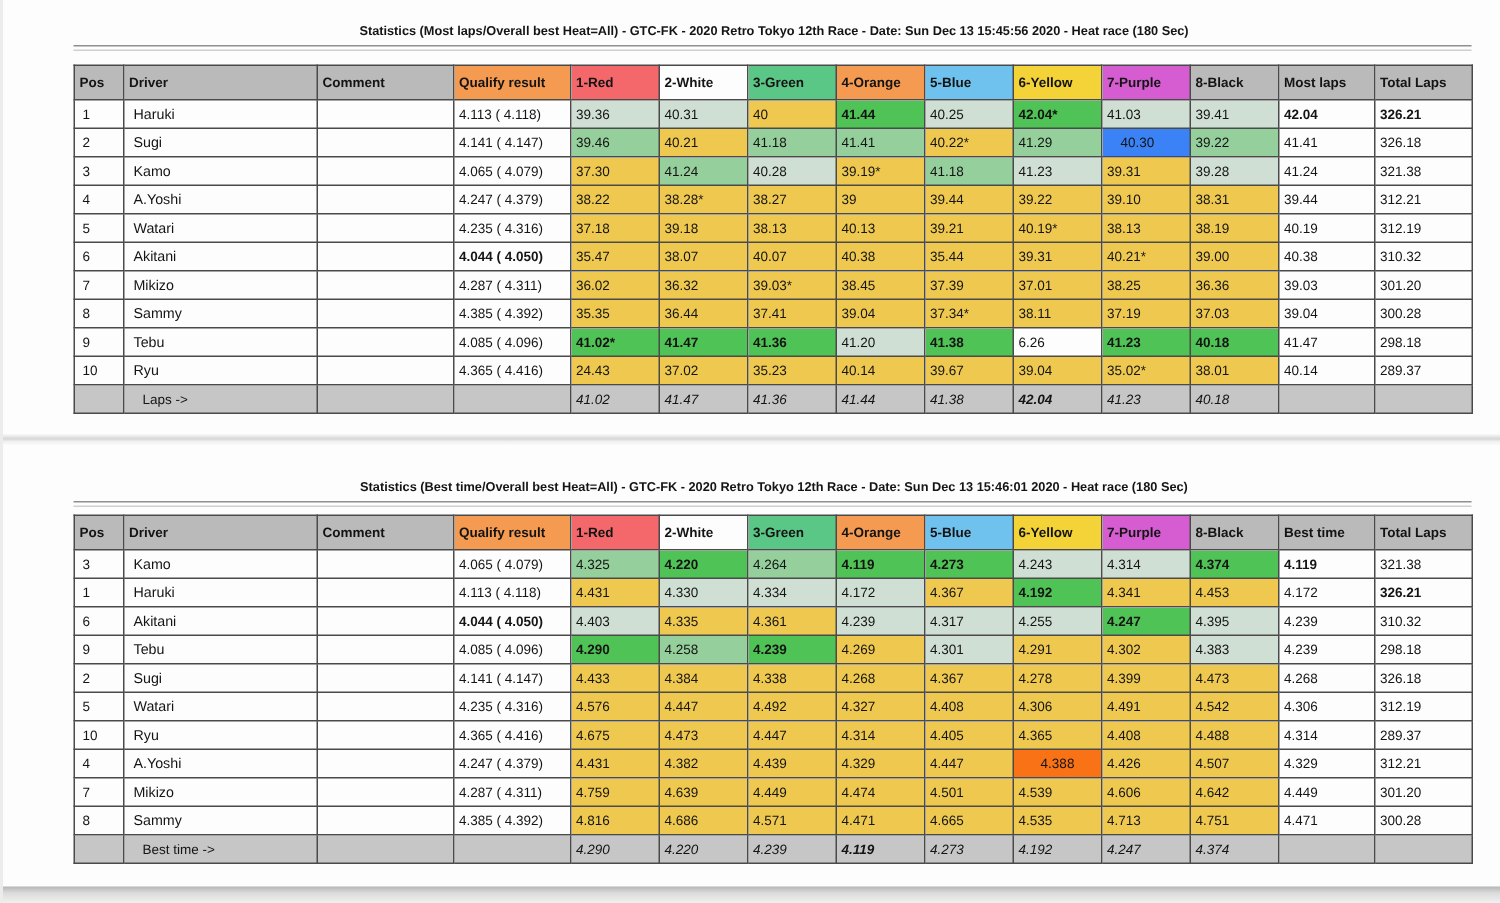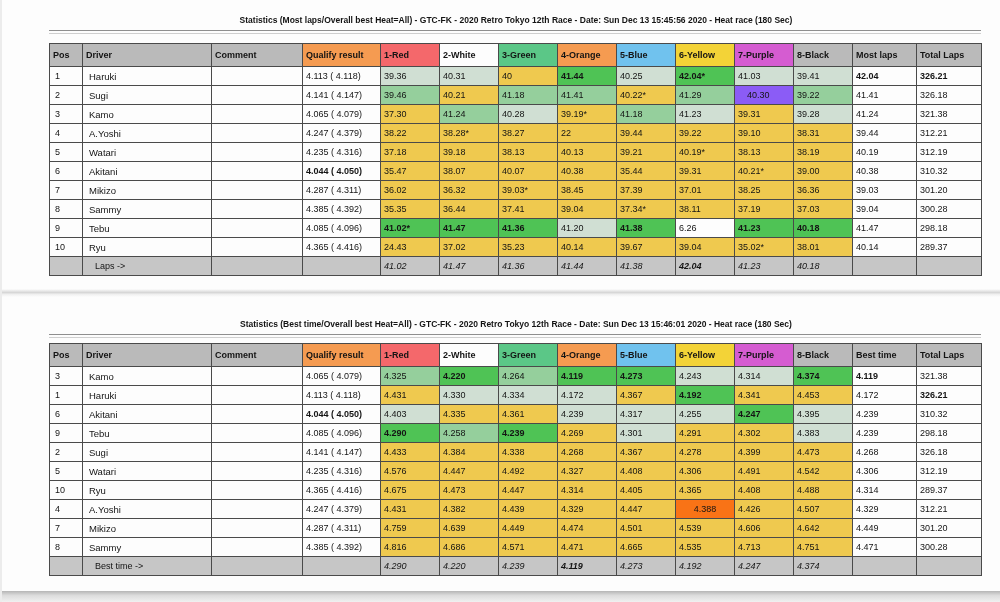--- a/index.html
+++ b/index.html
@@ -88,21 +88,21 @@
             <td data-name="pos-cell">2</td>
             <td data-name="driver-cell">Sugi</td>
             <td data-name="comment-cell"></td>
             <td data-name="qualify-cell">4.141 ( 4.147)</td>
             <td data-name="heat-cell" style="background: rgb(149, 207, 156);">39.46</td>
             <td data-name="heat-cell" style="background: rgb(239, 201, 79);">40.21</td>
             <td data-name="heat-cell" style="background: rgb(149, 207, 156);">41.18</td>
             <td data-name="heat-cell" style="background: rgb(149, 207, 156);">41.41</td>
             <td data-name="heat-cell" style="background: rgb(239, 201, 79);">40.22*</td>
             <td data-name="heat-cell" style="background: rgb(149, 207, 156);">41.29</td>
-            <td data-name="heat-cell" style="background: #8b5cf6; padding-left: 12px;">40.30</td>
+            <td data-name="heat-cell" style="background: #3b82f6; padding-left: 12px;">40.30</td>
             <td data-name="heat-cell" style="background: rgb(149, 207, 156);">39.22</td>
             <td data-name="best-cell">41.41</td>
             <td data-name="total-cell">326.18</td>
           </tr>
           <tr data-name="table-row">
             <td data-name="pos-cell">3</td>
             <td data-name="driver-cell">Kamo</td>
             <td data-name="comment-cell"></td>
             <td data-name="qualify-cell">4.065 ( 4.079)</td>
             <td data-name="heat-cell" style="background: rgb(239, 201, 79);">37.30</td>
@@ -117,21 +117,21 @@
             <td data-name="total-cell">321.38</td>
           </tr>
           <tr data-name="table-row">
             <td data-name="pos-cell">4</td>
             <td data-name="driver-cell">A.Yoshi</td>
             <td data-name="comment-cell"></td>
             <td data-name="qualify-cell">4.247 ( 4.379)</td>
             <td data-name="heat-cell" style="background: rgb(239, 201, 79);">38.22</td>
             <td data-name="heat-cell" style="background: rgb(239, 201, 79);">38.28*</td>
             <td data-name="heat-cell" style="background: rgb(239, 201, 79);">38.27</td>
-            <td data-name="heat-cell" style="background: rgb(239, 201, 79);">22</td>
+            <td data-name="heat-cell" style="background: rgb(239, 201, 79);">39</td>
             <td data-name="heat-cell" style="background: rgb(239, 201, 79);">39.44</td>
             <td data-name="heat-cell" style="background: rgb(239, 201, 79);">39.22</td>
             <td data-name="heat-cell" style="background: rgb(239, 201, 79);">39.10</td>
             <td data-name="heat-cell" style="background: rgb(239, 201, 79);">38.31</td>
             <td data-name="best-cell">39.44</td>
             <td data-name="total-cell">312.21</td>
           </tr>
           <tr data-name="table-row">
             <td data-name="pos-cell">5</td>
             <td data-name="driver-cell">Watari</td>

